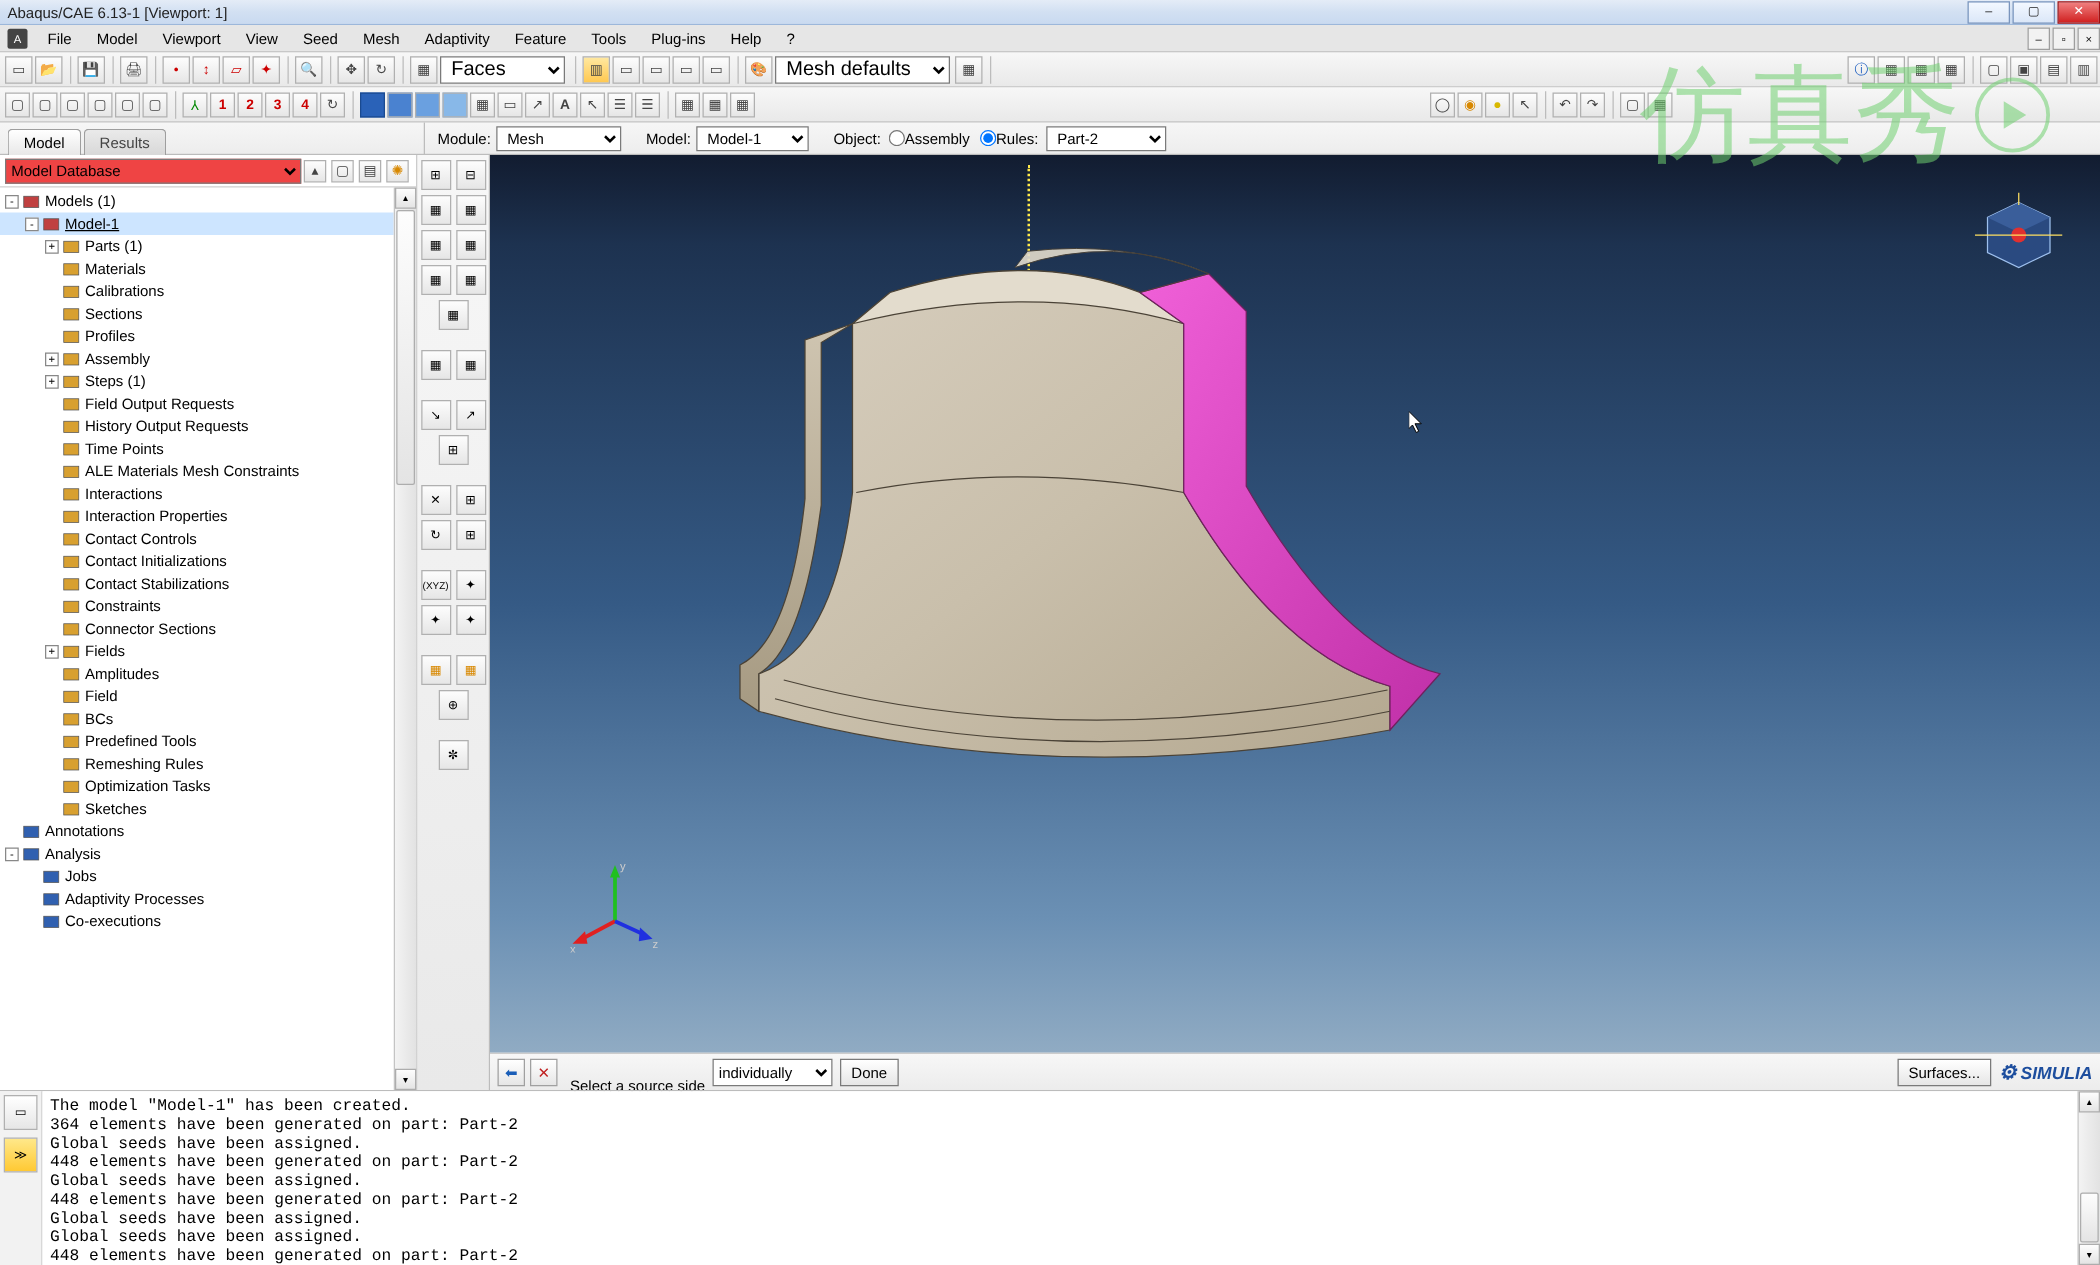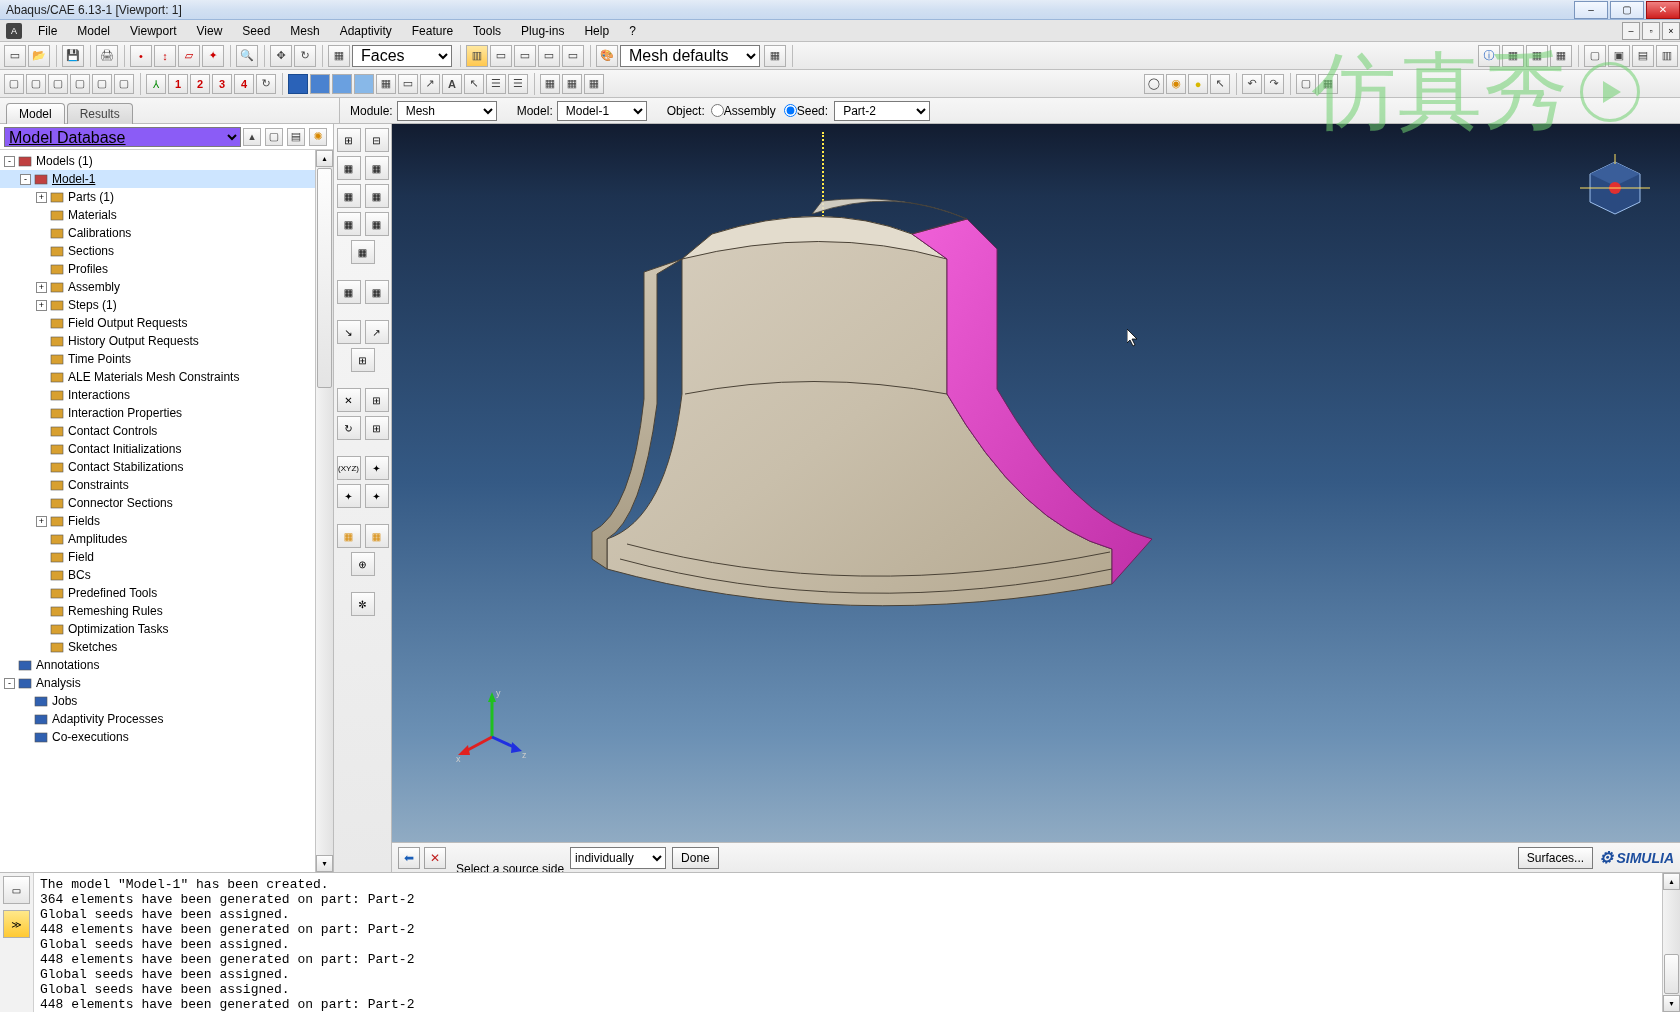--- a/index.html
+++ b/index.html
@@ -37,21 +37,21 @@
   .ctx-tab.inactive { background: linear-gradient(#eaeaea,#d8d8d8); color: #444; }
   .ctxrow .r { display:flex; align-items:center; padding-left:10px; font-size:12px;}
   .ctxrow select { height:20px; border:1px solid #7a7a7a; background:#fff; font-size:12px; padding:0 4px; margin-right:6px;}
   .ctxrow input[type=radio]{margin-left:6px;}
   .ctxrow label{margin-right:2px;}
 
   
   .main { flex: 1; display: flex; min-height: 0; }
   .sidebar { width: 334px; border-right: 1px solid #bcbcbc; display:flex; flex-direction:column; background:#fff;}
   .sb-top { height: 26px; display:flex; align-items:center; padding:0 4px; border-bottom:1px solid #d0d0d0;}
-  .sb-top select{flex:1; height:20px; border:1px solid #7a7a7a; font-size:16px; background:#8b5cf6;text-decoration:underline;}
+  .sb-top select{flex:1; height:20px; border:1px solid #7a7a7a; font-size:12px; background:#ef4444;}
   .sb-top .tbtn{width:18px;height:18px;margin-left:2px;}
   .tree { flex:1; overflow:auto; font-size:12px; padding:2px 0;}
   .tree .node { display:flex; align-items:center; height:18px; padding-left:4px; white-space:nowrap;}
   .tree .exp { width:11px; height:11px; border:1px solid #888; font-size:9px; line-height:9px; text-align:center; margin-right:2px; background:#fff;}
   .tree .noexp{width:13px;}
   .tree .ic { width:16px; height:14px; margin-right:3px; display:inline-flex; align-items:center; justify-content:center; font-size:10px;}
   .tree .ind0{padding-left:4px}.tree .ind1{padding-left:20px}.tree .ind2{padding-left:36px}
   .tree .sel { background:#cde5ff; }
   .tree ::-webkit-scrollbar{width:15px;}
   .scrollv{width:18px;background:linear-gradient(90deg,#f3f3f3,#e2e2e2);border-left:1px solid #c4c4c4;display:flex;flex-direction:column;}
@@ -225,21 +225,21 @@
       <option>Mesh</option>
     </select>
     <span style="margin-left:14px;">Model:</span>
     <select style="width:90px;margin-left:4px;">
       <option>Model-1</option>
     </select>
     <span style="margin-left:14px;">Object:</span>
     <input type="radio" name="obj" style="">
     <label>Assembly</label>
     <input type="radio" name="obj" checked="" style="">
-    <label>Seed:</label>
+    <label>Rules:</label>
     <select style="width:96px;margin-left:4px;">
       <option>Part-2</option>
     </select>
   </div>
 </div>
 
 <div class="main">
 
   <div class="sidebar">
     <div class="sb-top">

